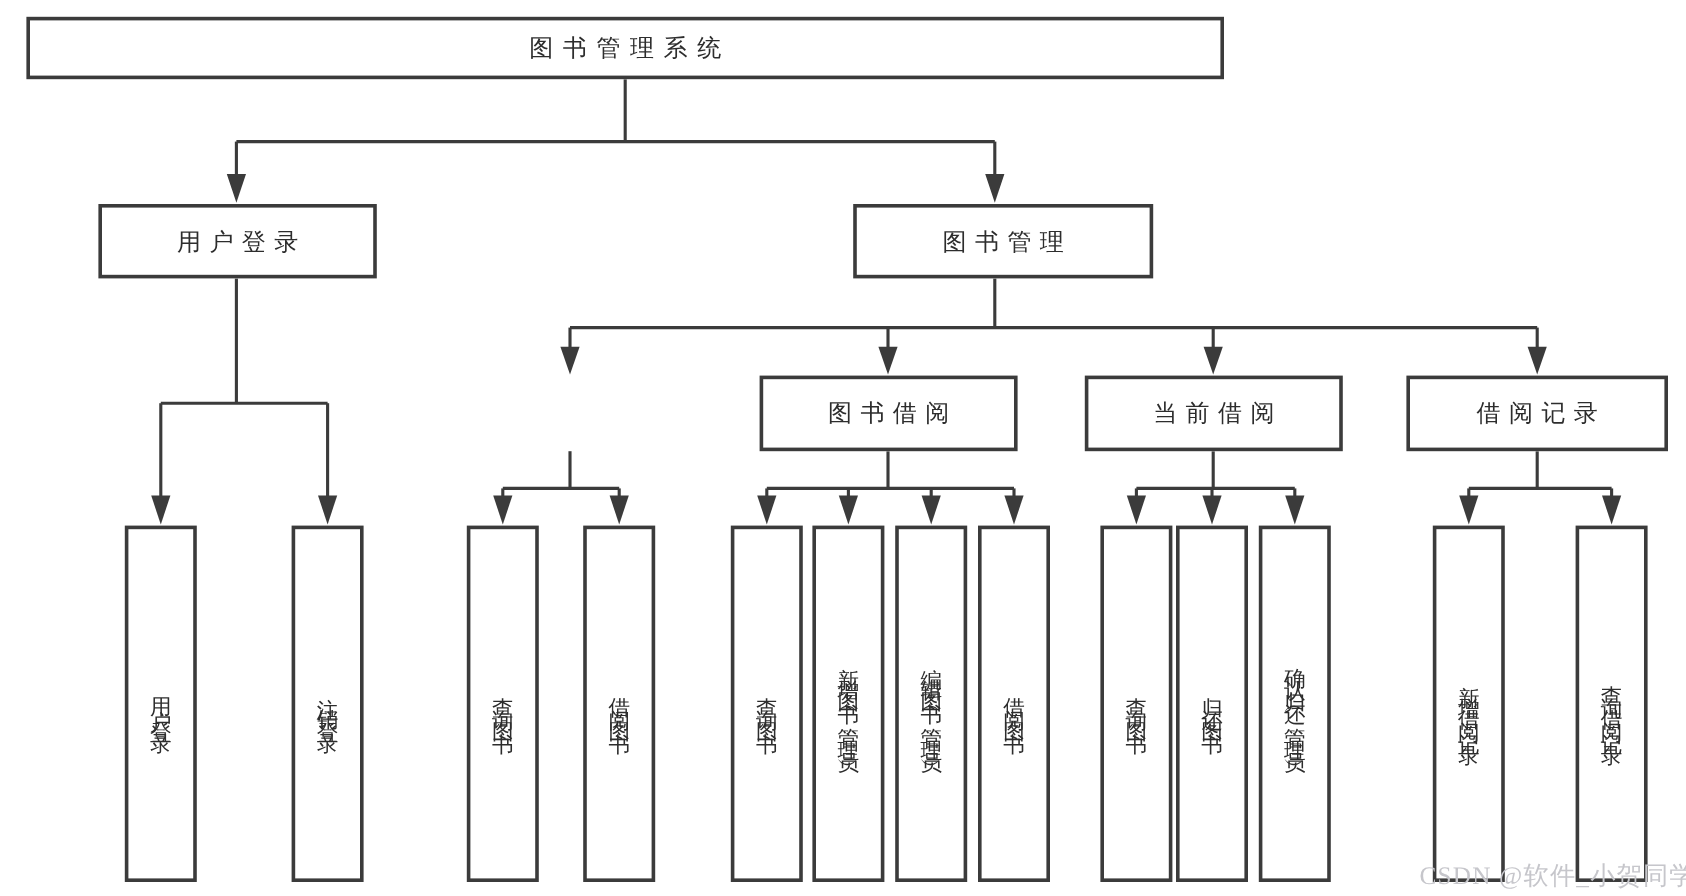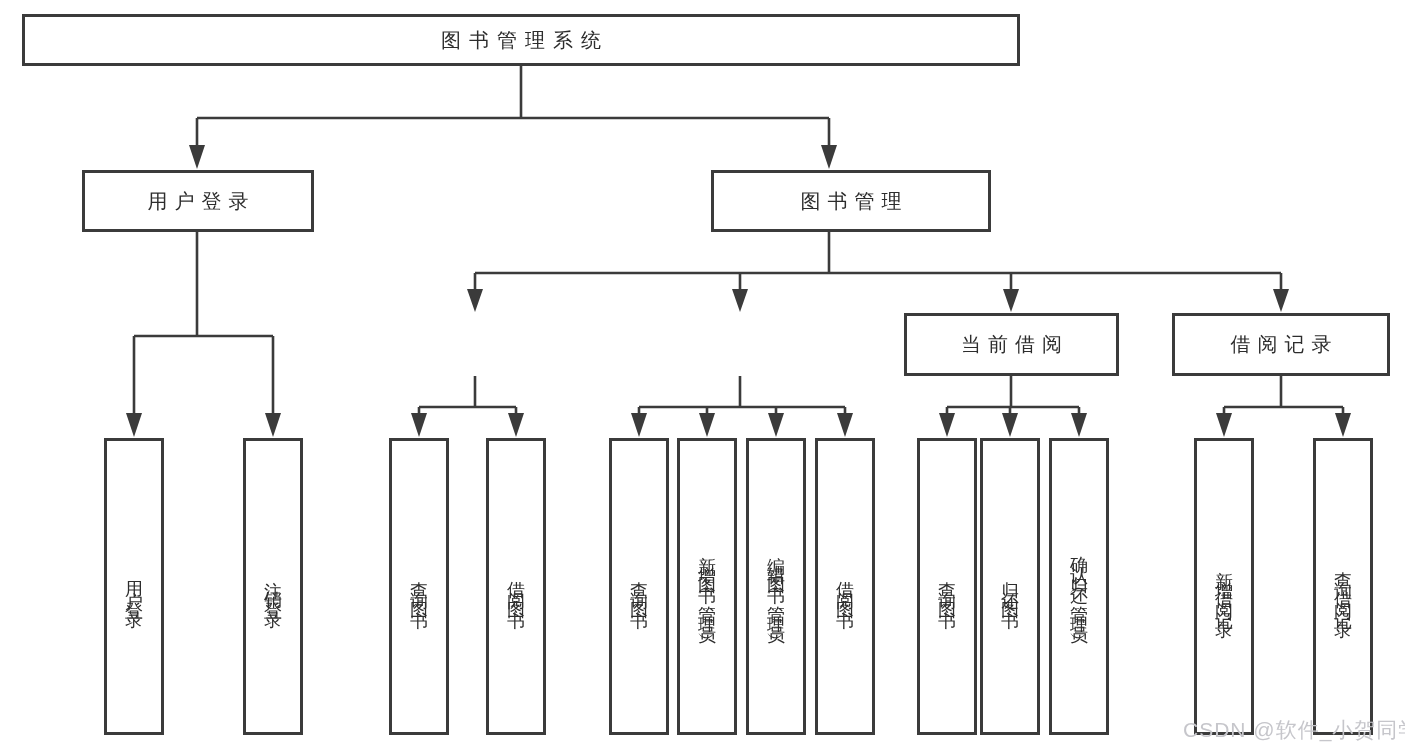--- a/index.html
+++ b/index.html
@@ -5,21 +5,21 @@
   :root{
     --line:#3b3b3b;
     --text:#2d2d2d;
   }
   html,body{margin:0;padding:0;background:#fff;}
   #stage{
     position:relative;
     width:1405px;height:747px;
     background:#ffffff;
     overflow:hidden;
-    font-family:Liberation Sans, sans-serif;
+    font-family:Liberation Serif, serif;
   }
   .box{
     position:absolute;
     box-sizing:border-box;
     border:3px solid var(--line);
     background:#fff;
     color:var(--text);
     display:flex;
     align-items:center;
     justify-content:center;
@@ -116,22 +116,23 @@
     <line x1="1224" y1="407" x2="1343" y2="407"></line>
     <line x1="1224" y1="407" x2="1224" y2="415"></line>
     <polygon points="1216,413 1232,413 1224,437"></polygon>
     <line x1="1343" y1="407" x2="1343" y2="415"></line>
     <polygon points="1335,413 1351,413 1343,437"></polygon>
   </svg>
 
   <div class="box h" style="left:22px;top:14px;width:998px;height:52px;letter-spacing:8px;text-indent:8px">图书管理系统</div>
 
   <div class="box h" style="left:82px;top:170px;width:232px;height:62px">用户登录</div>
-  <div class="box h" style="left:711px;top:170px;width:280px;height:62px">图书管理</div>
+  <div class="box h" style="left:711px;top:170px;width:250px;height:62px">图书管理</div>
 
+  <div class="box h" style="left:633px;top:313px;width:215px;height:63px">图书借阅</div>
   <div class="box h" style="left:1172px;top:313px;width:218px;height:63px">借阅记录</div>
   <div class="box h" style="left:904px;top:313px;width:215px;height:63px">当前借阅</div>
 
   <div class="box v" style="left:104px;top:438px;width:60px;height:297px">用户登录</div>
   <div class="box v" style="left:243px;top:438px;width:60px;height:297px">注销登录</div>
 
   <div class="box v" style="left:389px;top:438px;width:60px;height:297px">查询图书</div>
   <div class="box v" style="left:486px;top:438px;width:60px;height:297px">借阅图书</div>
 
   <div class="box v" style="left:609px;top:438px;width:60px;height:297px">查询图书</div>

